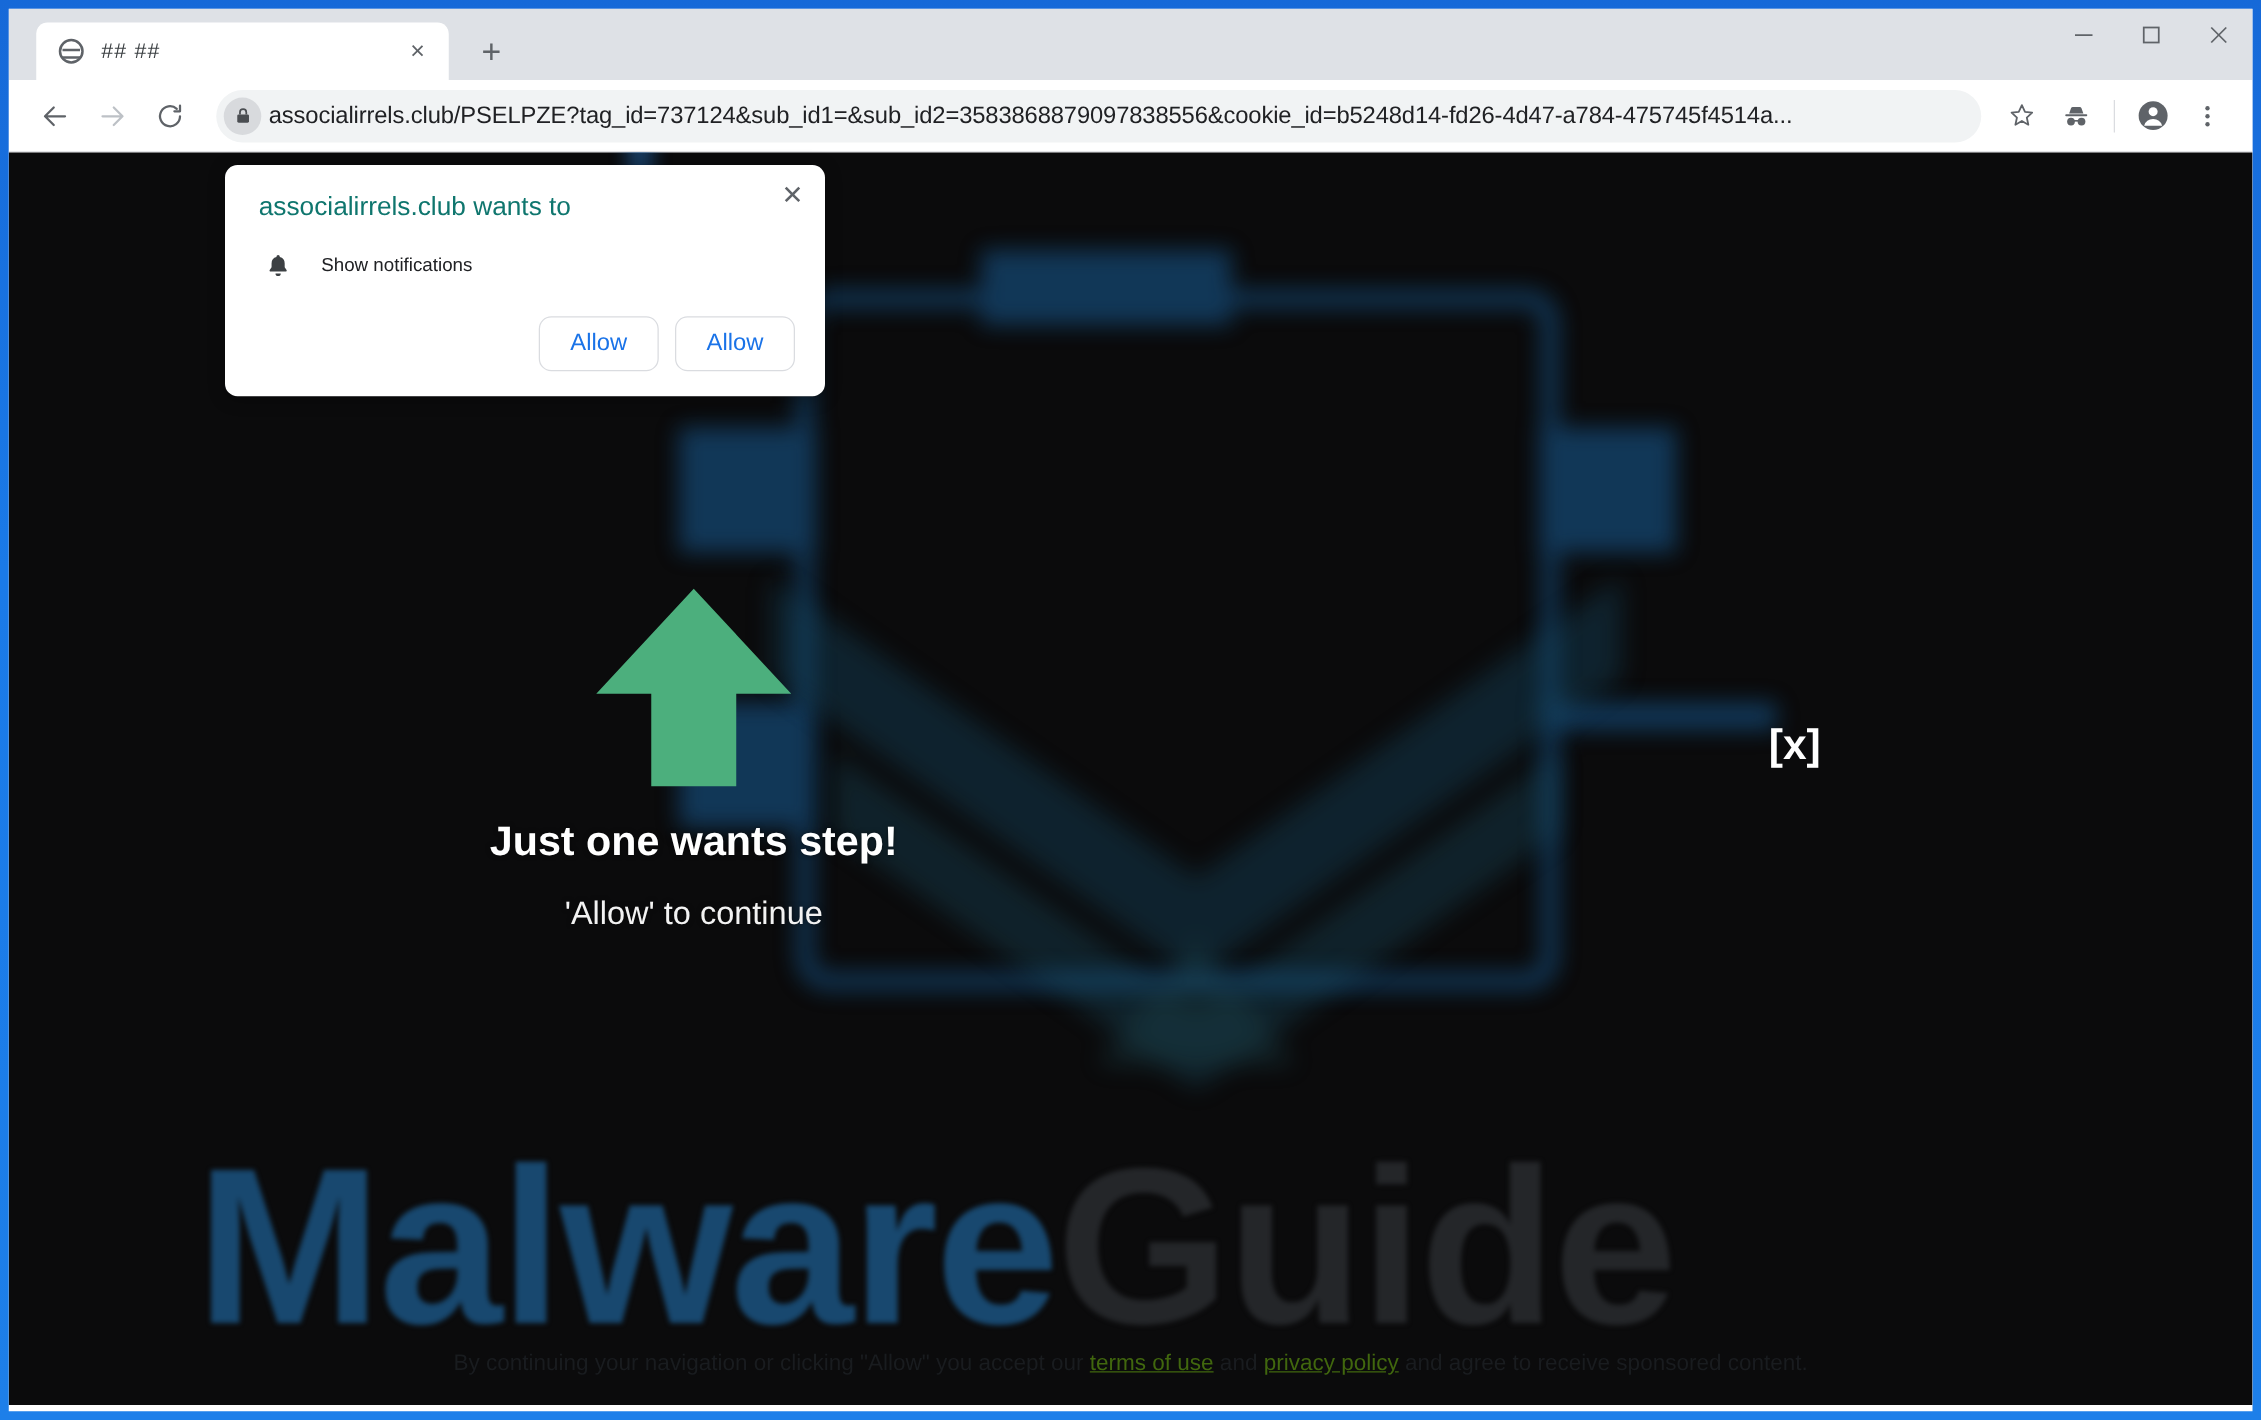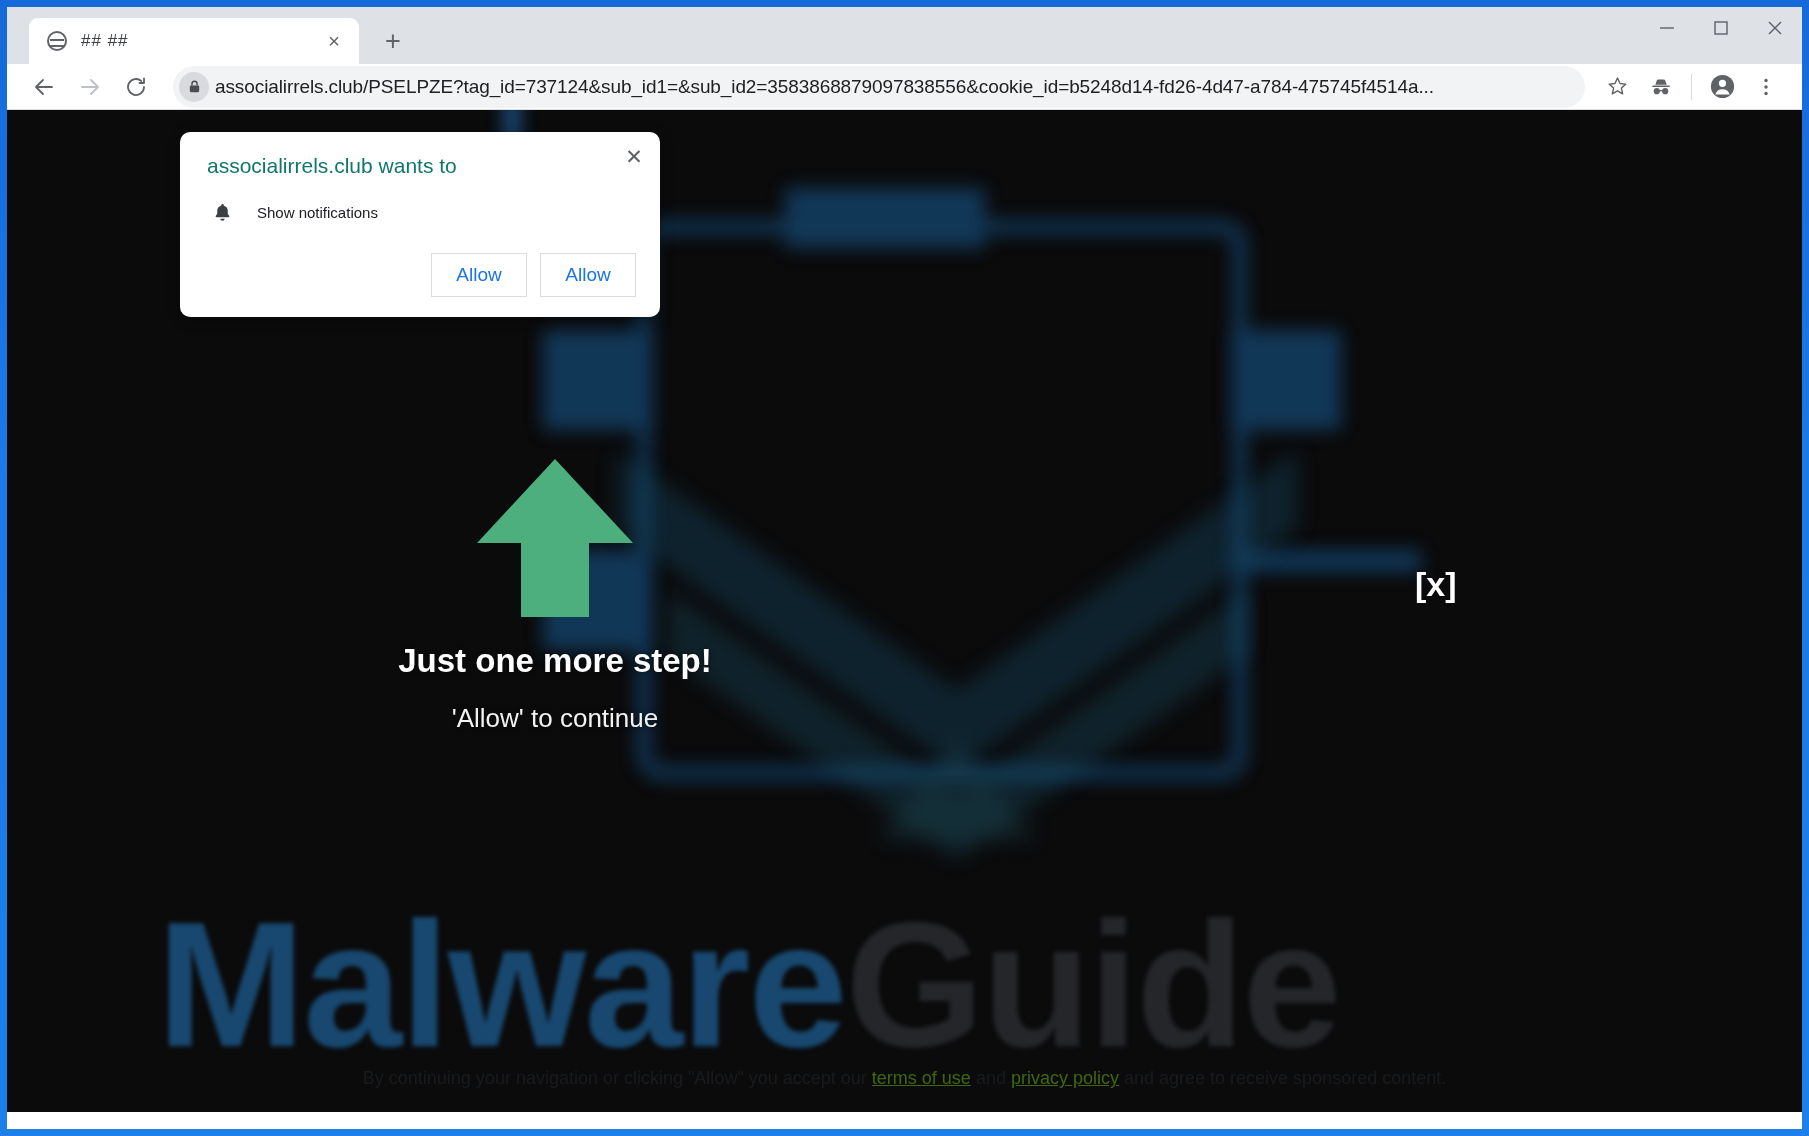--- a/index.html
+++ b/index.html
@@ -79,21 +79,21 @@
   }
   .winbtn{
     width:54px;height:42px;
     display:flex;align-items:center;justify-content:center;
     color:#5f6368;
   }
   .winbtn svg{display:block;}
 
   
   #toolbar{
-    height:46px; background:#ffffff;
+    height:58px; background:#ffffff;
     display:flex; align-items:center;
     padding:0 14px;
     border-bottom:1px solid #dadce0;
   }
   .navbtn{
     width:46px;height:46px;flex:none;
     display:flex;align-items:center;justify-content:center;
     color:#5f6368;
   }
   .navbtn.disabled{color:#bdc1c6;}
@@ -248,21 +248,21 @@
     margin-top:24px; padding-left:5px;
   }
   #perm-bell{ width:26px; flex:none; display:flex; justify-content:center; color:#3c4043; }
   #perm-label{ margin-left:22px; font-size:15px; color:#202124; }
   #perm-actions{
     display:flex; justify-content:flex-end; gap:13px;
     margin-top:30px;
   }
   .perm-btn{
     min-width:96px; height:44px;
-    border:1px solid #dadce0; border-radius:0;
+    border:1px solid #dadce0; border-radius:10px;
     background:#fff; color:#1a73e8;
     font-size:19px; font-family:"Liberation Sans",sans-serif;
     display:flex;align-items:center;justify-content:center;
     padding:0 18px;
   }
 </style>
 </head>
 <body>
 
 <div id="desktop">
@@ -380,21 +380,21 @@
       </svg>
 
       <div id="watermark">
         <span id="wm-a">Malware</span><span id="wm-b">Guide</span>
       </div>
 
       <div id="promo">
         <svg id="arrow" viewBox="0 0 160 165">
           <path d="M80 4 L158 88 L114 88 L114 162 L46 162 L46 88 L2 88 Z" fill="#4caf7d"></path>
         </svg>
-        <div id="promo-title">Just one more step!</div>
+        <div id="promo-title">Just one wants step!</div>
         <div id="promo-sub">'Allow' to continue</div>
       </div>
 
       <div id="corner-x">[x]</div>
 
       <div id="footer">
         <span>By continuing your navigation or clicking "Allow" you accept our </span><a href="#">terms of use</a><span> and </span><a href="#">privacy policy</a><span> and agree to receive sponsored content.</span>
       </div>
 
     </div>

